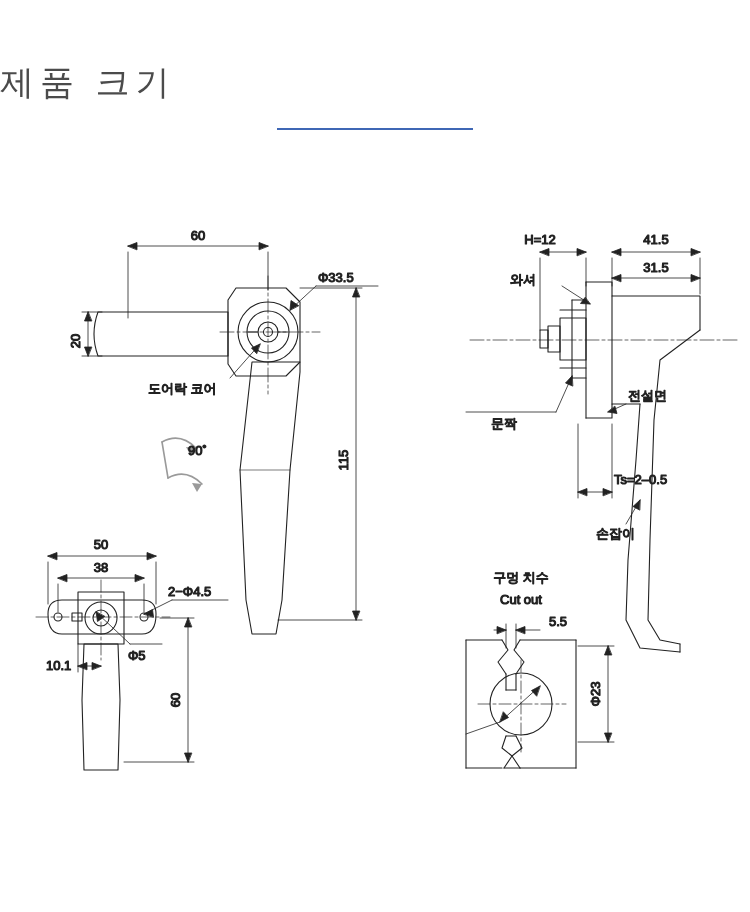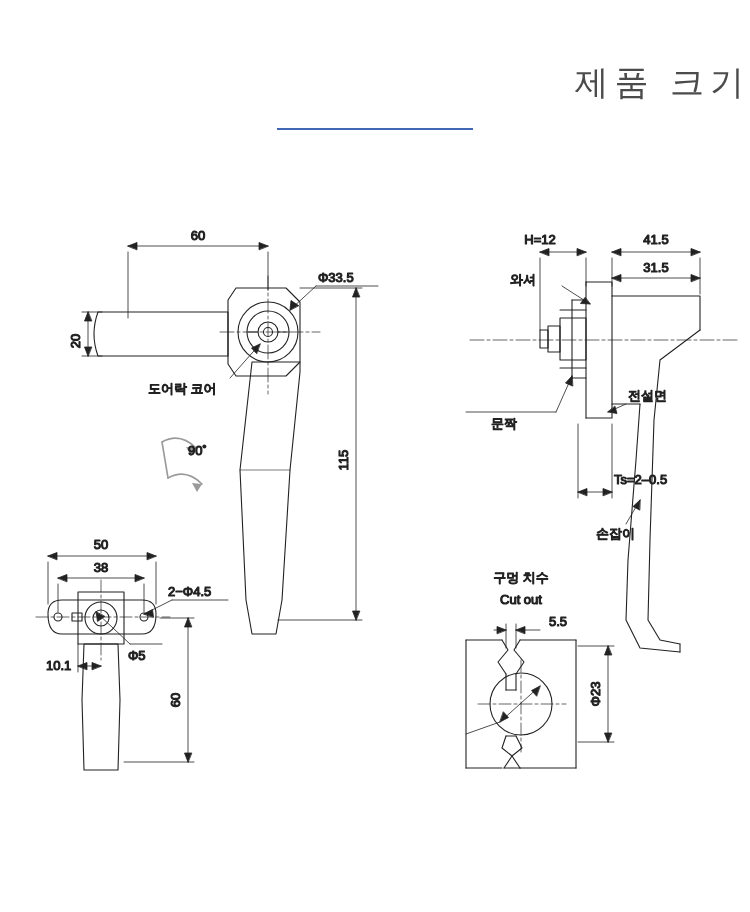--- a/index.html
+++ b/index.html
@@ -13,21 +13,21 @@
     position: relative;
     font-family: "Liberation Sans", sans-serif;
     color: #333333;
     overflow: hidden;
   }
   .page-title {
     position: absolute;
     top: 60px;
     left: 0;
     width: 750px;
-    text-align: right;
+    text-align: left;
     font-size: 34px;
     letter-spacing: 6px;
     color: #4b4b4b;
     font-weight: 400;
   }
   .title-rule {
     position: absolute;
     top: 128px;
     left: 277px;
     width: 196px;

